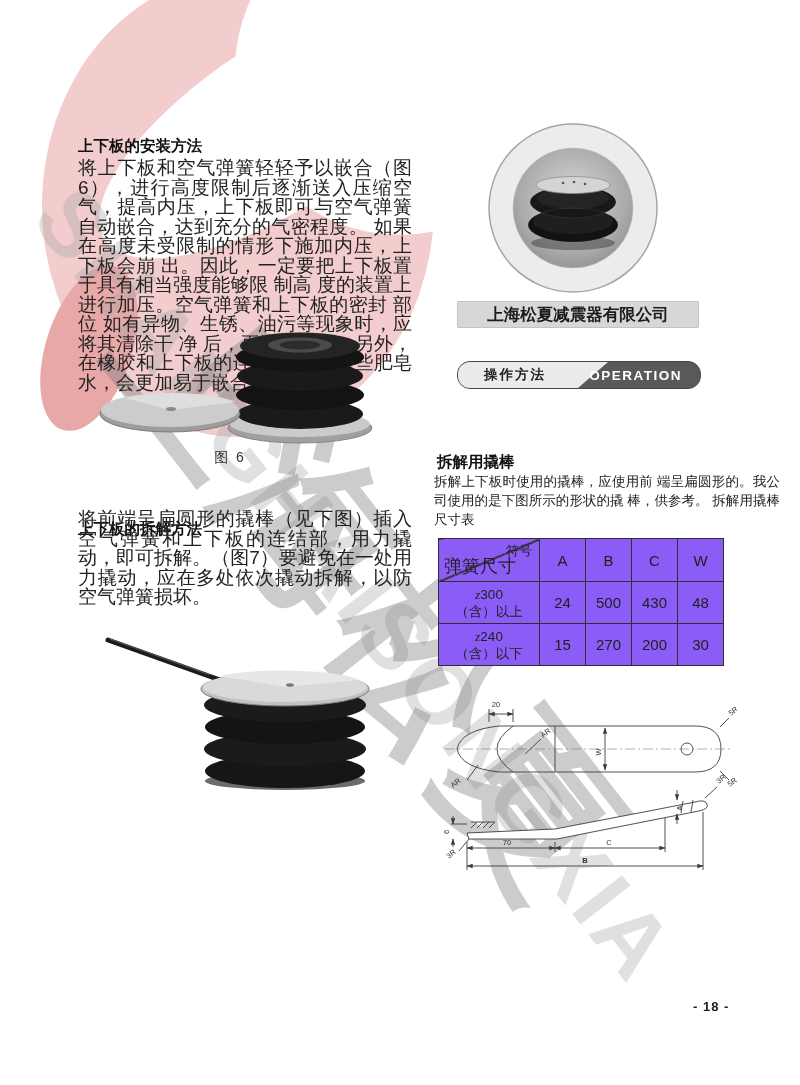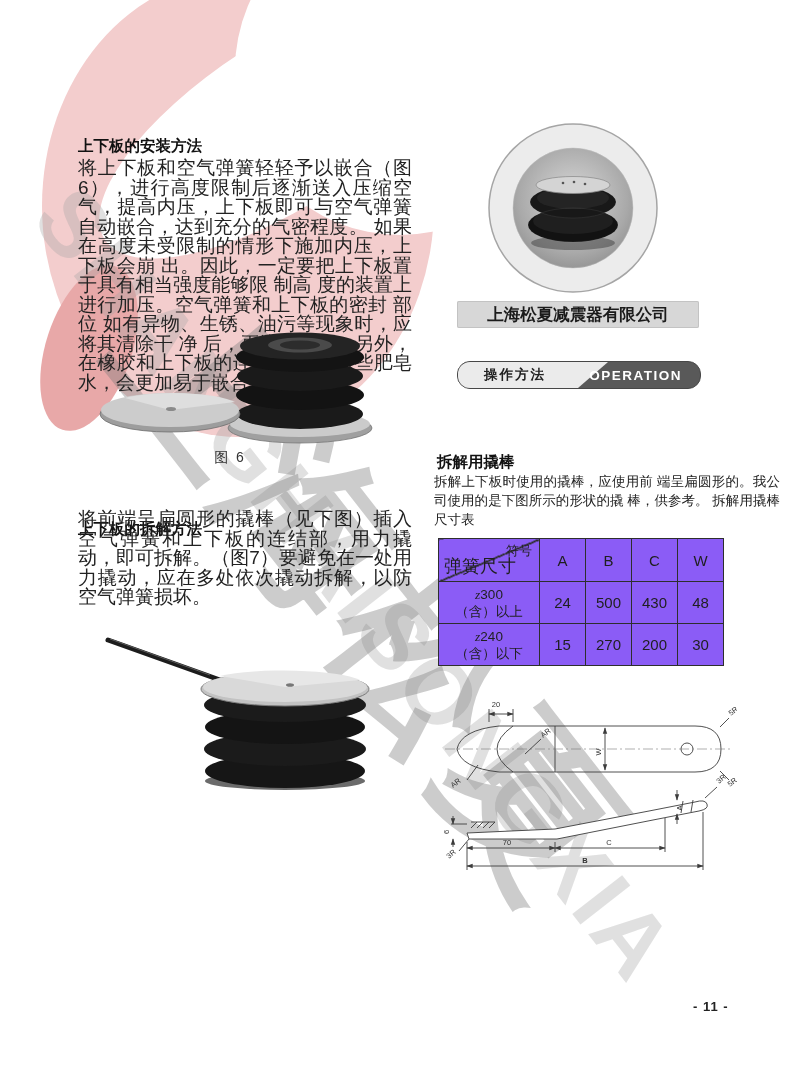--- a/index.html
+++ b/index.html
@@ -261,16 +261,16 @@
         <text transform="rotate(-90 12 140)" x="12" y="140" text-anchor="middle">6</text>
         <text transform="rotate(-40 12 167)" x="12" y="167">3R</text>
         <text x="70" y="153" text-anchor="middle">70</text>
         <text x="172" y="153" text-anchor="middle">C</text>
         <text transform="rotate(-90 245 116)" x="245" y="116" text-anchor="middle">A</text>
         <text x="148" y="171" text-anchor="middle" font-weight="bold">B</text>
         <text transform="rotate(-40 282 92)" x="282" y="92">3R</text>
       </g>
     </svg>
 
-    <div class="pagenum abs" style="left:693px;top:999px;">- 11 -</div>
+    <div class="pagenum abs" style="left:693px;top:999px;">- 18 -</div>
 
   </div>
 </div>
 
 </body></html>

